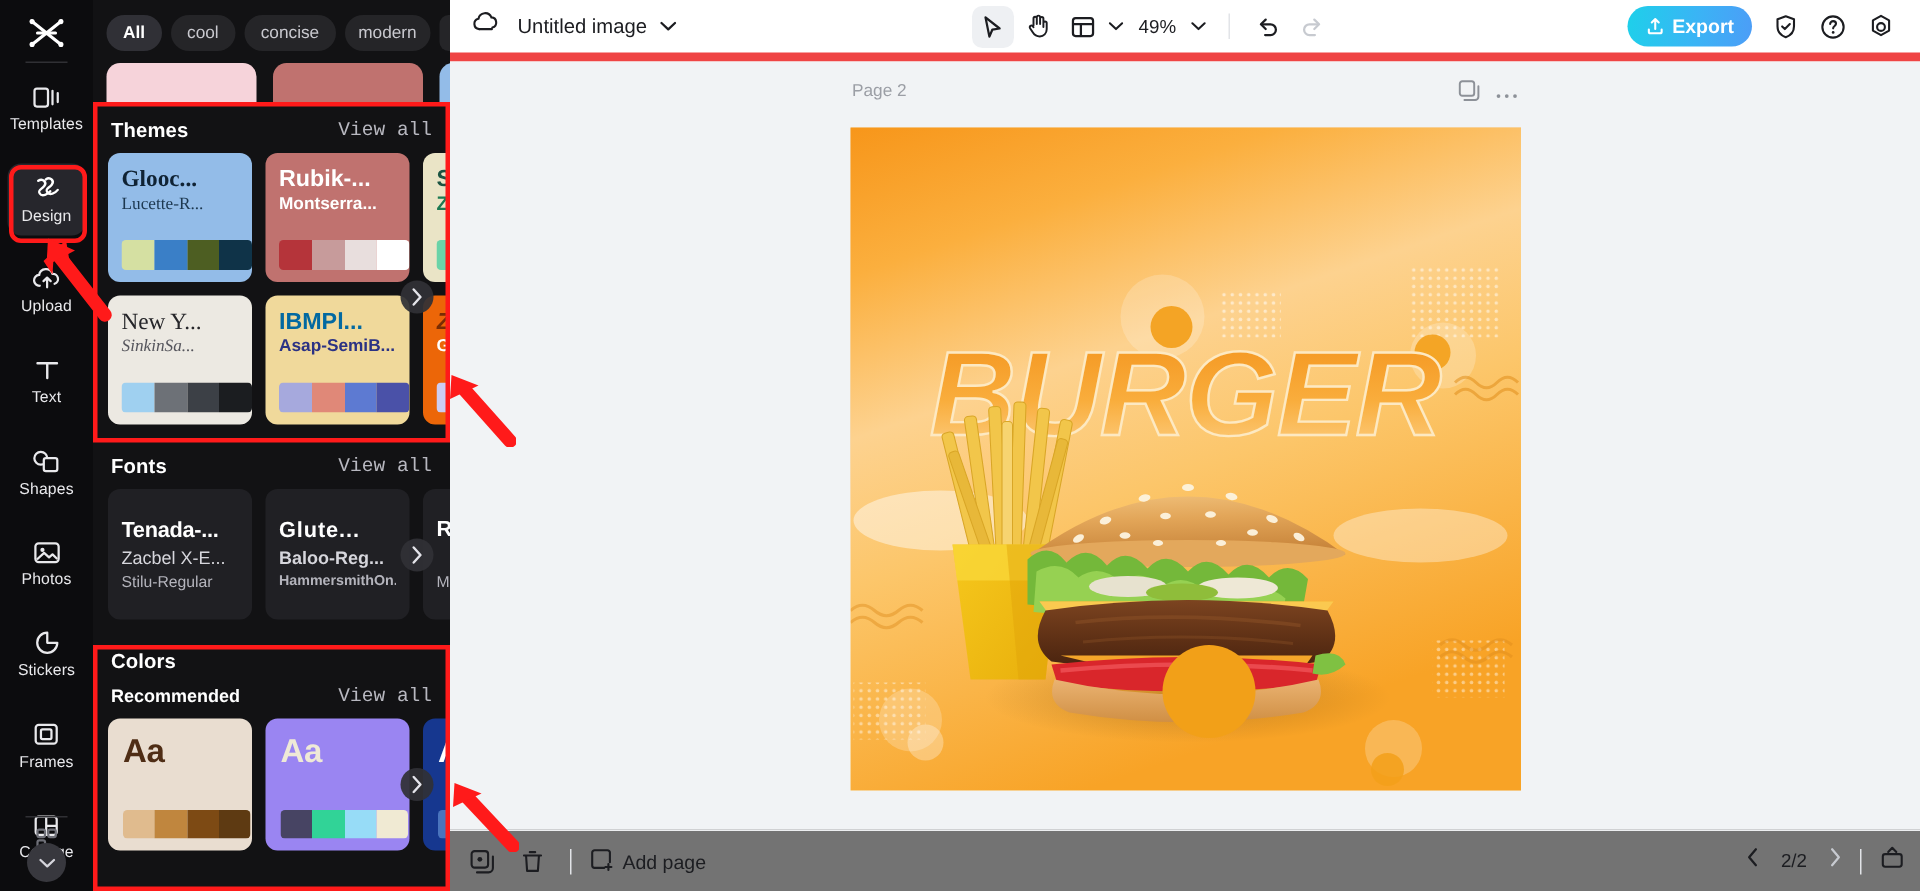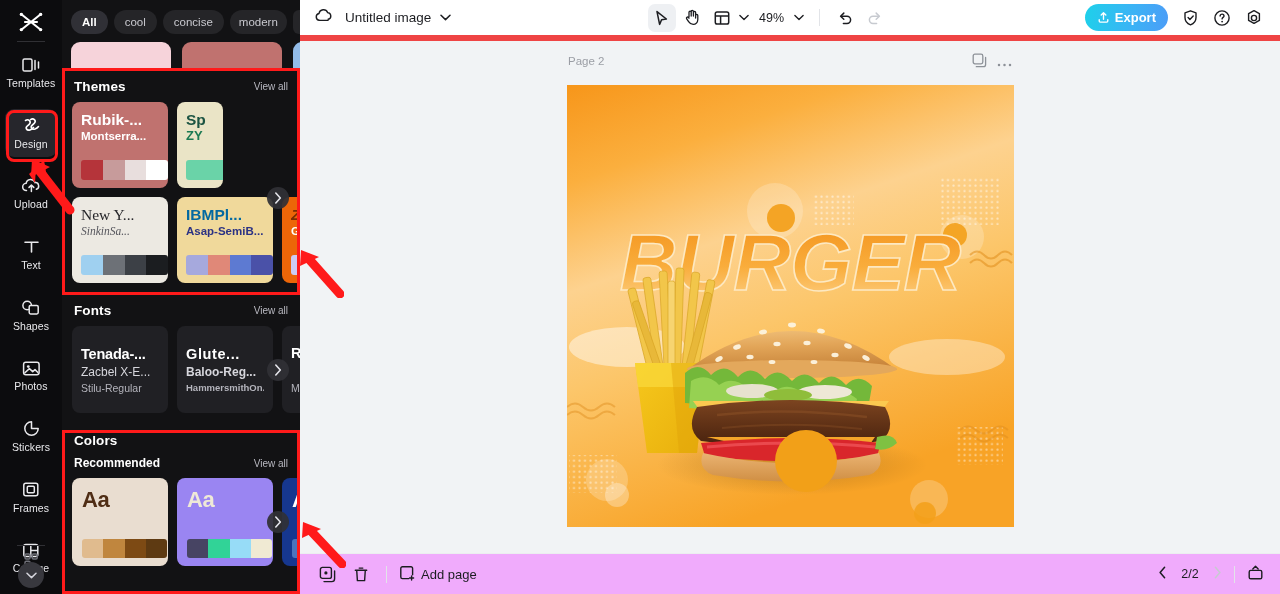--- a/index.html
+++ b/index.html
@@ -53,21 +53,21 @@
 
   .strip-clip { padding:0 9px; overflow:hidden; height:26px; }
   .strip-row { display:flex; gap:11px; }
   .strip-card { width:100px; height:72px; border-radius:9px; overflow:hidden; flex:none;
     display:flex; flex-direction:column; justify-content:flex-end; }
 
   .sec-head { display:flex; align-items:center; justify-content:space-between;
     padding:11px 12px 8px 12px; }
   .sec-title { font-size:13.5px; font-weight:700; color:#fff; letter-spacing:.1px; }
   .sec-sub { font-size:12px; font-weight:700; color:#fff; }
-  .viewall { font-size:10px; color:#b8b8c0; cursor:pointer; }
+  .viewall { font-size:13px; color:#b8b8c0; cursor:pointer;font-family:Liberation Mono, monospace; }
 
   .cards-clip { position:relative; padding:0 10px; }
   .cards-row { display:flex; gap:9px; margin-bottom:9px; }
 
   .theme-card {
     width:96px; height:86px; border-radius:8px; flex:none; overflow:hidden;
     padding:9px 8px 8px 9px; display:flex; flex-direction:column; cursor:pointer; position:relative;
   }
   .tc-t1 { font-size:15.5px; font-weight:700; line-height:17px; white-space:nowrap; overflow:hidden; }
   .tc-t2 { font-size:11.5px; line-height:14px; margin-top:1px; white-space:nowrap; overflow:hidden; }
@@ -110,22 +110,22 @@
   }
 
   .canvas-area { position:absolute; left:0; top:41px; width:980px; height:512px; background:#f1f3f5; }
   .page-lbl { position:absolute; left:268px; top:14px; font-size:11.5px; color:#9b9ea5; }
   .page-acts { position:absolute; right:268px; top:12px; display:flex; gap:10px; align-items:center; }
   .artboard {
     position:absolute; left:267px; top:44px; width:447px; height:442px; overflow:hidden;
     background:linear-gradient(160deg,#f79b1e 0%,#fbb040 22%,#fdd08a 48%,#fcc463 70%,#f9a72c 100%);
   }
 
-  .bottombar { position:absolute; left:0; bottom:0; width:980px; height:41px; background:#f0abfc;
-    border-top:1px solid #eceef0; display:flex; align-items:center; padding:0 14px; }
+  .bottombar { position:absolute; left:0; bottom:0; width:980px; height:41px; background:#737373;
+    border-top:1px solid #eceef0; display:flex; align-items:center; padding:0 8px; }
   .bb-btn { width:26px; height:26px; display:flex; align-items:center; justify-content:center; cursor:pointer; }
   .add-page { display:flex; align-items:center; gap:6px; font-size:13px; color:#1c1d21; cursor:pointer; }
   .pg-ind { font-size:12.5px; color:#1c1d21; min-width:26px; text-align:center; }
 
   .float-panel {
     position:absolute; right:8px; top:48px; width:44px; border-radius:11px; background:#fff;
     box-shadow:0 2px 12px rgba(20,24,40,.14); padding:8px 0; display:flex; flex-direction:column;
     align-items:center; gap:8px; z-index:6;
   }
   .fp-item { width:40px; display:flex; flex-direction:column; align-items:center; gap:3px;
@@ -291,20 +291,30 @@
         </div>
       </div>
 
       <div class="sec-head">
         <span class="sec-title">Themes</span>
         <span class="viewall">View all</span>
       </div>
 
       <div class="cards-clip">
         <div class="cards-row">
+          <div class="theme-card" style="background:#93bce8">
+            <div class="tc-t1" style="font-family:'Liberation Serif',serif;color:#102334">Glooc...</div>
+            <div class="tc-t2" style="font-family:'Liberation Serif',serif;color:#1d3850">Lucette-R...</div>
+            <div class="tc-sw">
+              <div style="background:#d5e0a2"></div>
+                <div style="background:#3a7fc7"></div>
+              <div style="background:#4d5e22"></div>
+                <div style="background:#0f3348"></div>
+            </div>
+          </div>
           <div class="theme-card" style="background:#c0726f">
             <div class="tc-t1" style="color:#fff">Rubik-...</div>
             <div class="tc-t2" style="color:#fff;font-weight:600">Montserra...</div>
             <div class="tc-sw">
               <div style="background:#b5343a"></div>
                 <div style="background:#c79b9b"></div>
               <div style="background:#e8dedd"></div>
                 <div style="background:#ffffff"></div>
             </div>
           </div>

